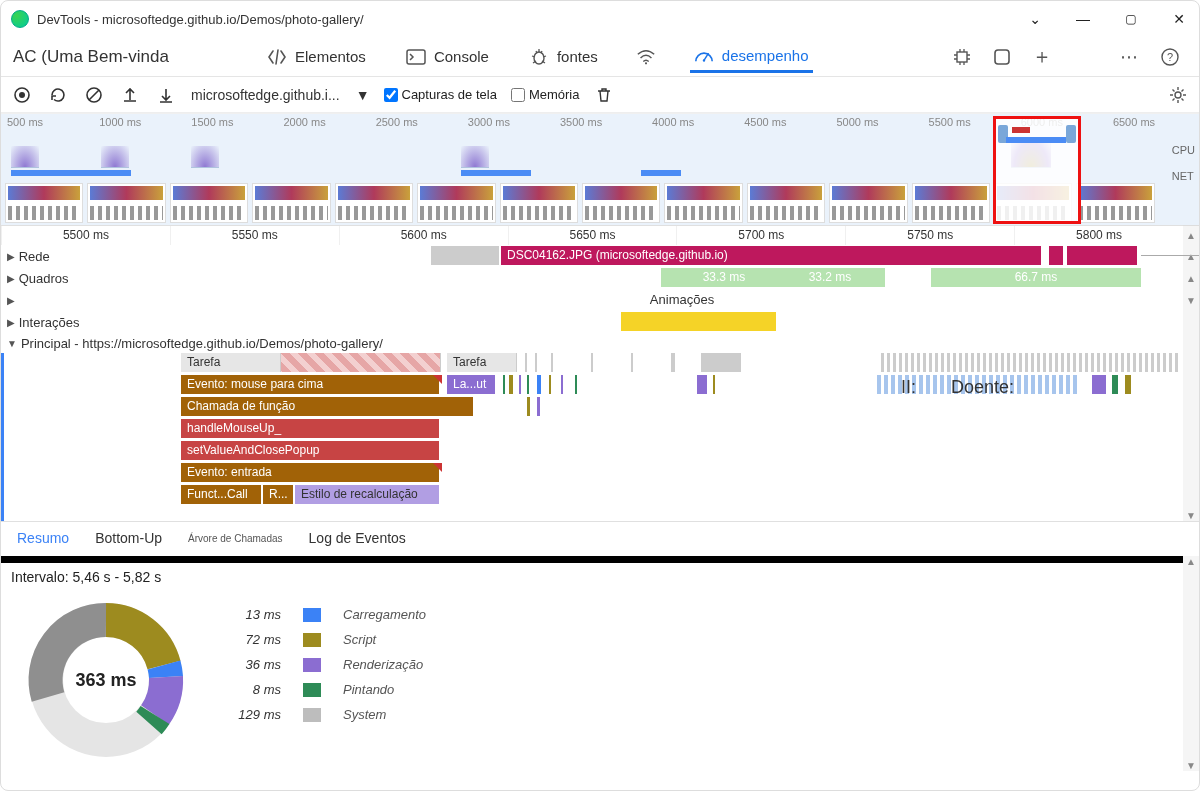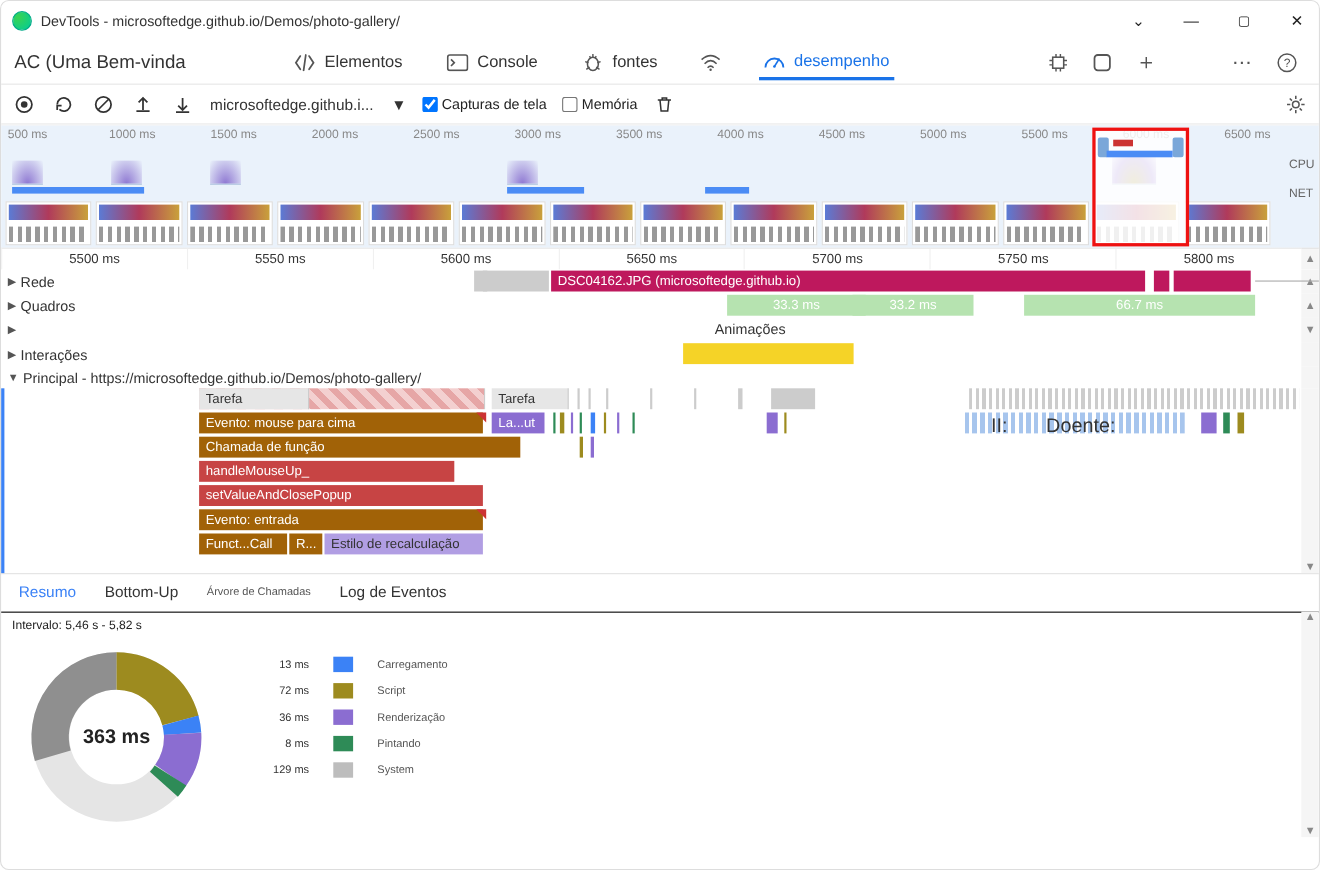--- a/index.html
+++ b/index.html
@@ -77,27 +77,27 @@
 .stripe { position:absolute; top:0; bottom:0; width:2px; }
 
 .ii-label { position:absolute; font-size:18px; color:#333; top:24px; }
 
 
 .sumtabs { display:flex; gap:26px; padding:8px 16px; border-top:1px solid #e0e0e0; align-items:center; }
 .sumtab { font-size:14px; color:#333; cursor:pointer; padding-bottom:2px; }
 .sumtab.small { font-size:10px; color:#555; }
 .sumtab.active { color:#3b82f6; }
 
-.interval { padding:6px 10px; font-size:11px; color:#222; border-top:1px solid #000000; }
+.interval { padding:6px 10px; font-size:14px; color:#222; border-top:7px solid #000000; }
 
 .sumbody { display:flex; align-items:flex-start; padding:4px 10px 0 20px; gap:30px; }
 .donut { position:relative; width:170px; height:170px; }
 .donut .center { position:absolute; top:50%; left:50%; transform:translate(-50%,-50%); font-weight:bold; font-size:18px; }
 .legend { display:flex; flex-direction:column; gap:10px; padding-top:12px; }
-.legrow { display:flex; align-items:center; gap:22px; font-size:10px; }
+.legrow { display:flex; align-items:center; gap:22px; font-size:13px;font-style:italic; }
 .legrow .ms { width:60px; text-align:right; color:#333; }
 .legrow .sw { width:18px; height:14px; }
 .legrow .lbl { color:#555; }
 
 .rscroll { position:absolute; right:0; width:16px; background:#f5f5f5; display:flex; flex-direction:column; justify-content:space-between; align-items:center; font-size:10px; color:#888; }
 </style>
 </head>
 <body>
 
 <div class="titlebar">
@@ -406,21 +406,21 @@
       </div>
       <span class="ii-label" style="left:720px">II:</span>
       <span class="ii-label" style="left:770px">Doente:</span>
 
       <div class="bar olive" style="top:44px;left:0;width:292px">Chamada de função</div>
       <div class="stripes" style="left:316px;top:44px;height:19px;right:0">
         <div class="stripe" style="left:30px;width:3px;background:#9d8b1f"></div>
         <div class="stripe" style="left:40px;width:3px;background:#8b6dd1"></div>
       </div>
 
-      <div class="bar red" style="top:66px;left:0;width:232px">handleMouseUp_</div>
+      <div class="bar red" style="top:66px;left:0;width:258px">handleMouseUp_</div>
 
       <div class="bar red" style="top:88px;left:0;width:258px">setValueAndClosePopup</div>
 
       <div class="bar olive" style="top:110px;left:0;width:258px">Evento: entrada</div>
       <div style="position:absolute;top:110px;left:252px;width:0;height:0;border-top:9px solid #c33;border-left:9px solid transparent"></div>
 
       <div class="bar olive" style="top:132px;left:0;width:80px">Funct...Call</div>
       <div class="bar olive" style="top:132px;left:82px;width:30px">R...</div>
       <div class="bar purple-lt" style="top:132px;left:114px;width:144px">Estilo de recalculação</div>
     </div>

